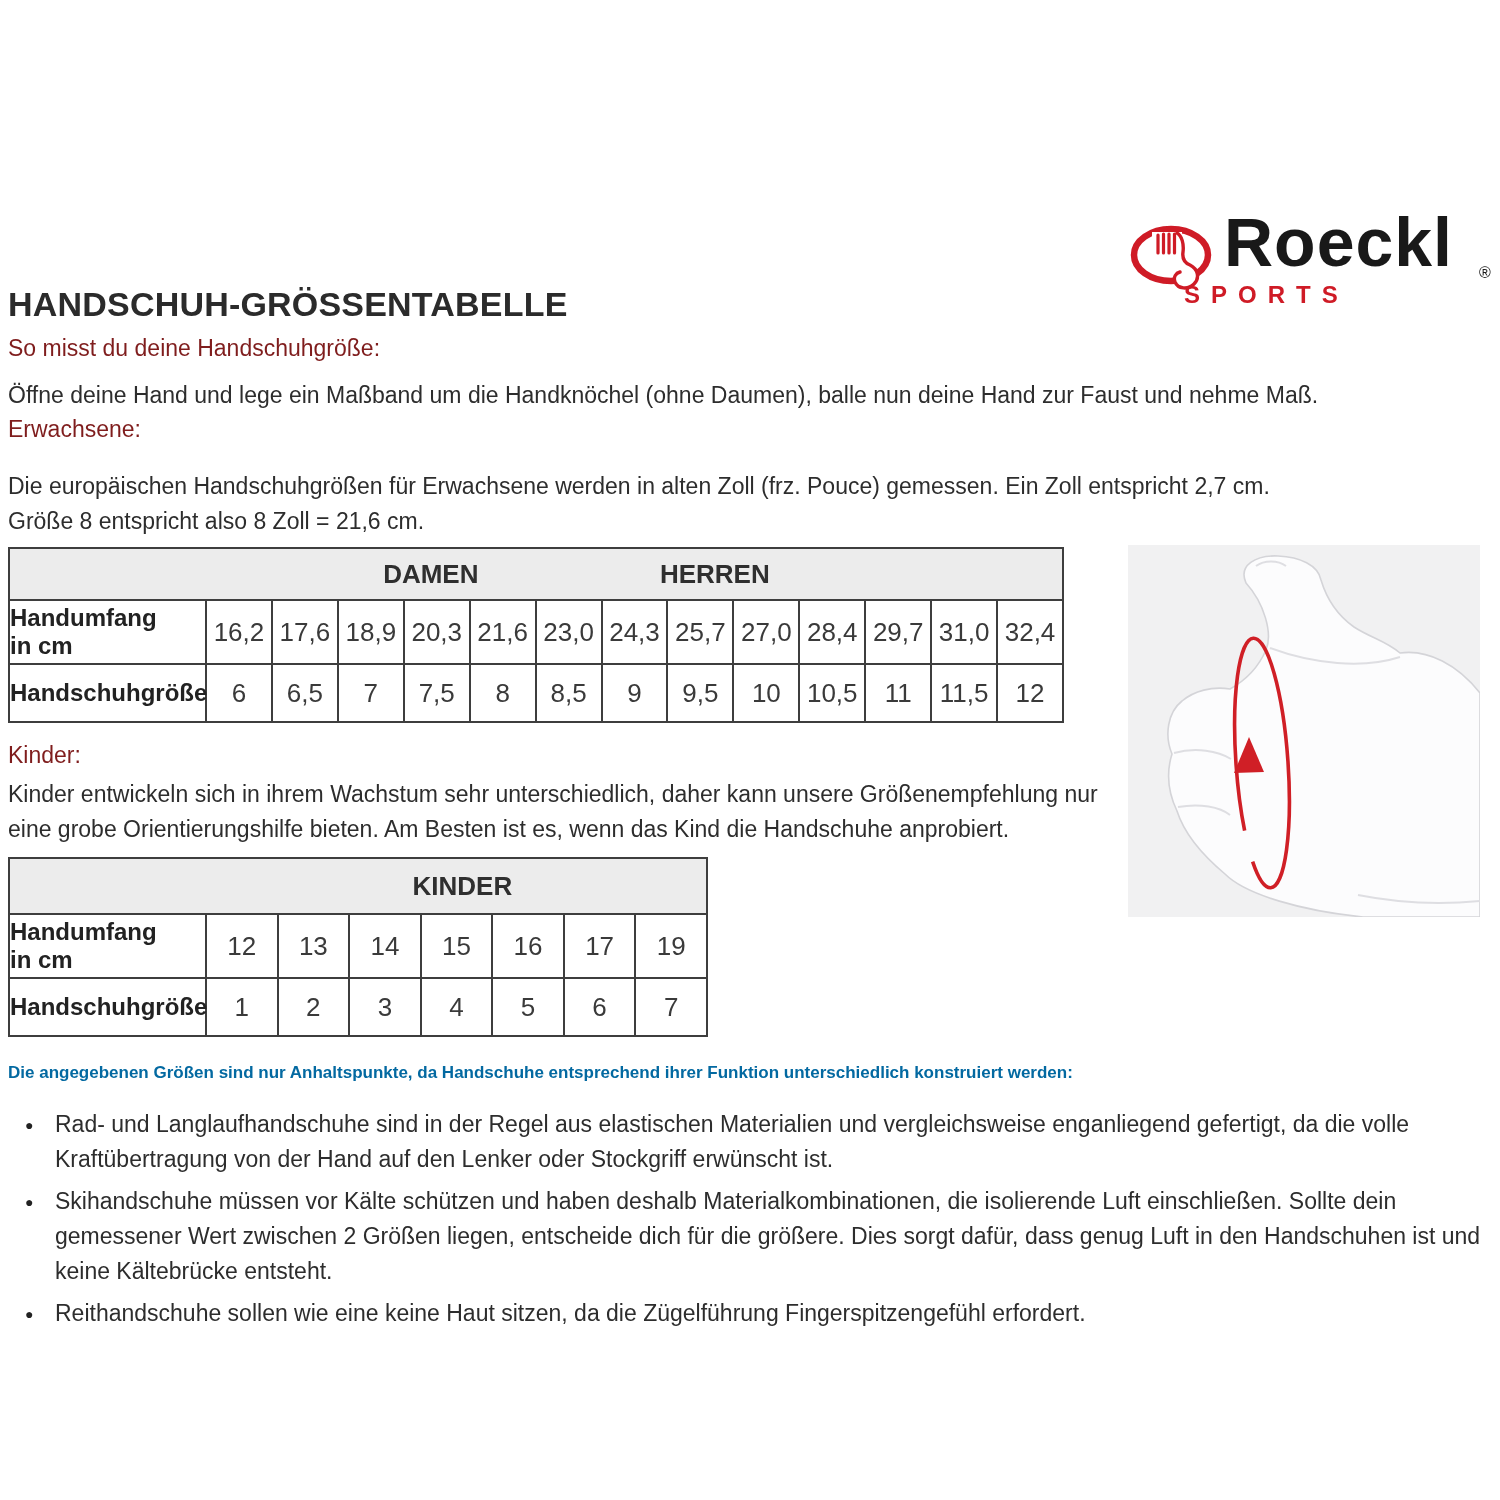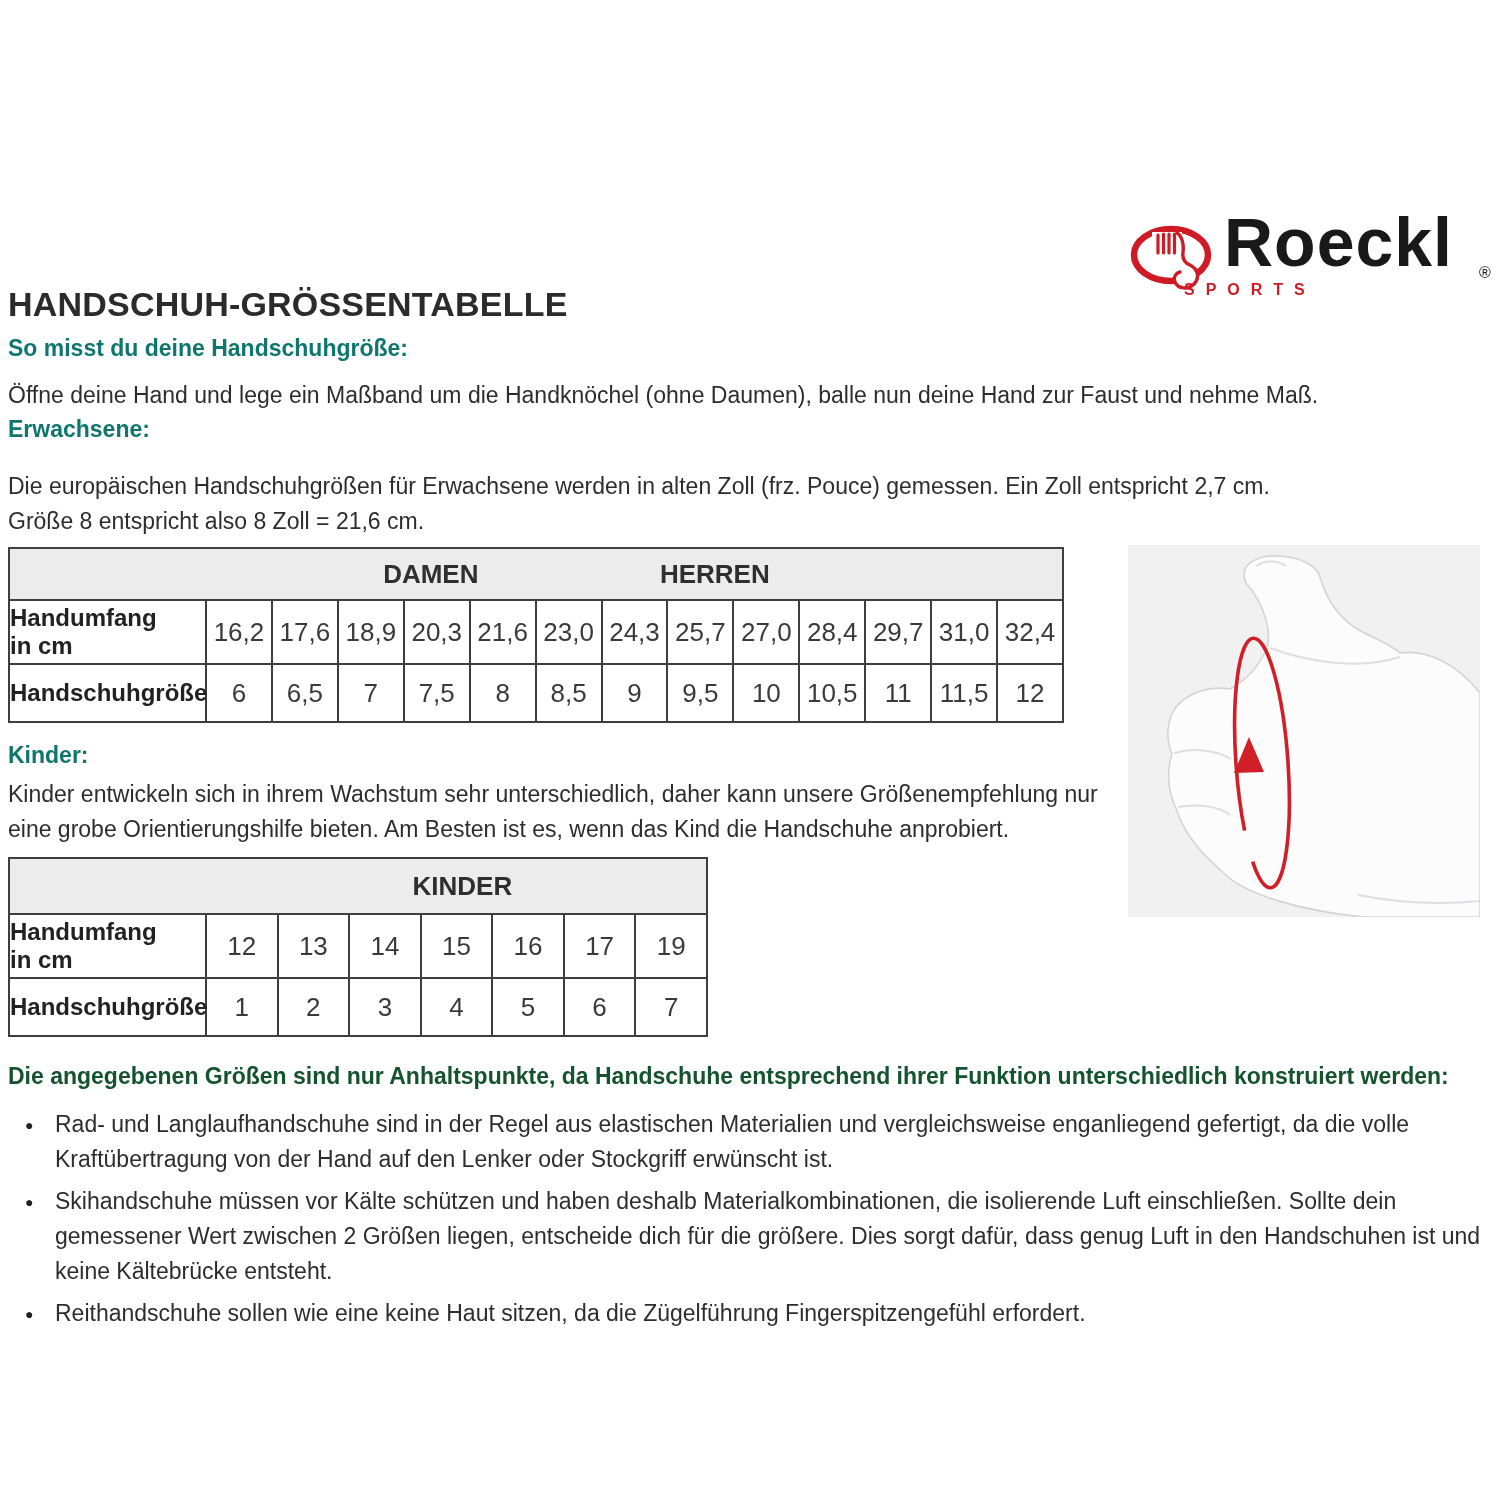--- a/index.html
+++ b/index.html
@@ -16,32 +16,32 @@
   }
   .logo{left:1128px;top:218px;width:366px;height:100px;}
   .logo-mark{position:absolute;left:2px;top:6px;width:92px;height:74px;}
   .logo-brand{
     position:absolute;left:96px;top:-10px;
     font-size:68px;font-weight:bold;color:#191919;letter-spacing:1px;line-height:1;text-align:right;
   }
   .logo-reg{position:absolute;left:351px;top:46px;font-size:16px;color:#191919;}
   .logo-sub{
     position:absolute;left:56px;top:63px;
-    font-size:16px;font-weight:bold;color:#cf1b26;letter-spacing:11px;
-  }
-  
-  .h-sub{font-size:23px;font-weight:bold;color:#0f766e;}
+    font-size:24px;font-weight:bold;color:#cf1b26;letter-spacing:11px;
+  }
+  
+  .h-sub{font-size:23px;font-weight:normal;color:#7f1d1d;}
   .p-body{font-size:23px;color:#2d2d2d;line-height:35px;}
   .intro-h{left:8px;top:335px;}
   .intro-t{left:8px;top:378px;width:1480px;}
   .adults-h{left:8px;top:416px;}
   .adults-p{left:8px;top:463px;width:1480px;margin-top:6px;}
   .kids-h{left:8px;top:742px;}
   .kids-p{left:8px;top:777px;width:1110px;}
-  .notes-h{left:8px;top:1063px;width:1488px;font-size:23px;font-weight:bold;color:#14532d;}
+  .notes-h{left:8px;top:1063px;width:1488px;font-size:17px;font-weight:bold;color:#0369a1;}
   
   table.size-table{border-collapse:collapse;table-layout:fixed;background:#fff;}
   .size-table th,.size-table td{border:2px solid #3e3e3e;padding:0;}
   .adult-table{left:8px;top:547px;width:1056px;}
   .kids-table{left:8px;top:857px;width:700px;}
   col.label-col{width:197px;}
   .group-header{
     background:#ececec;height:50px;position:relative;
     font-size:26px;font-weight:bold;color:#2f2f2f;
   }

